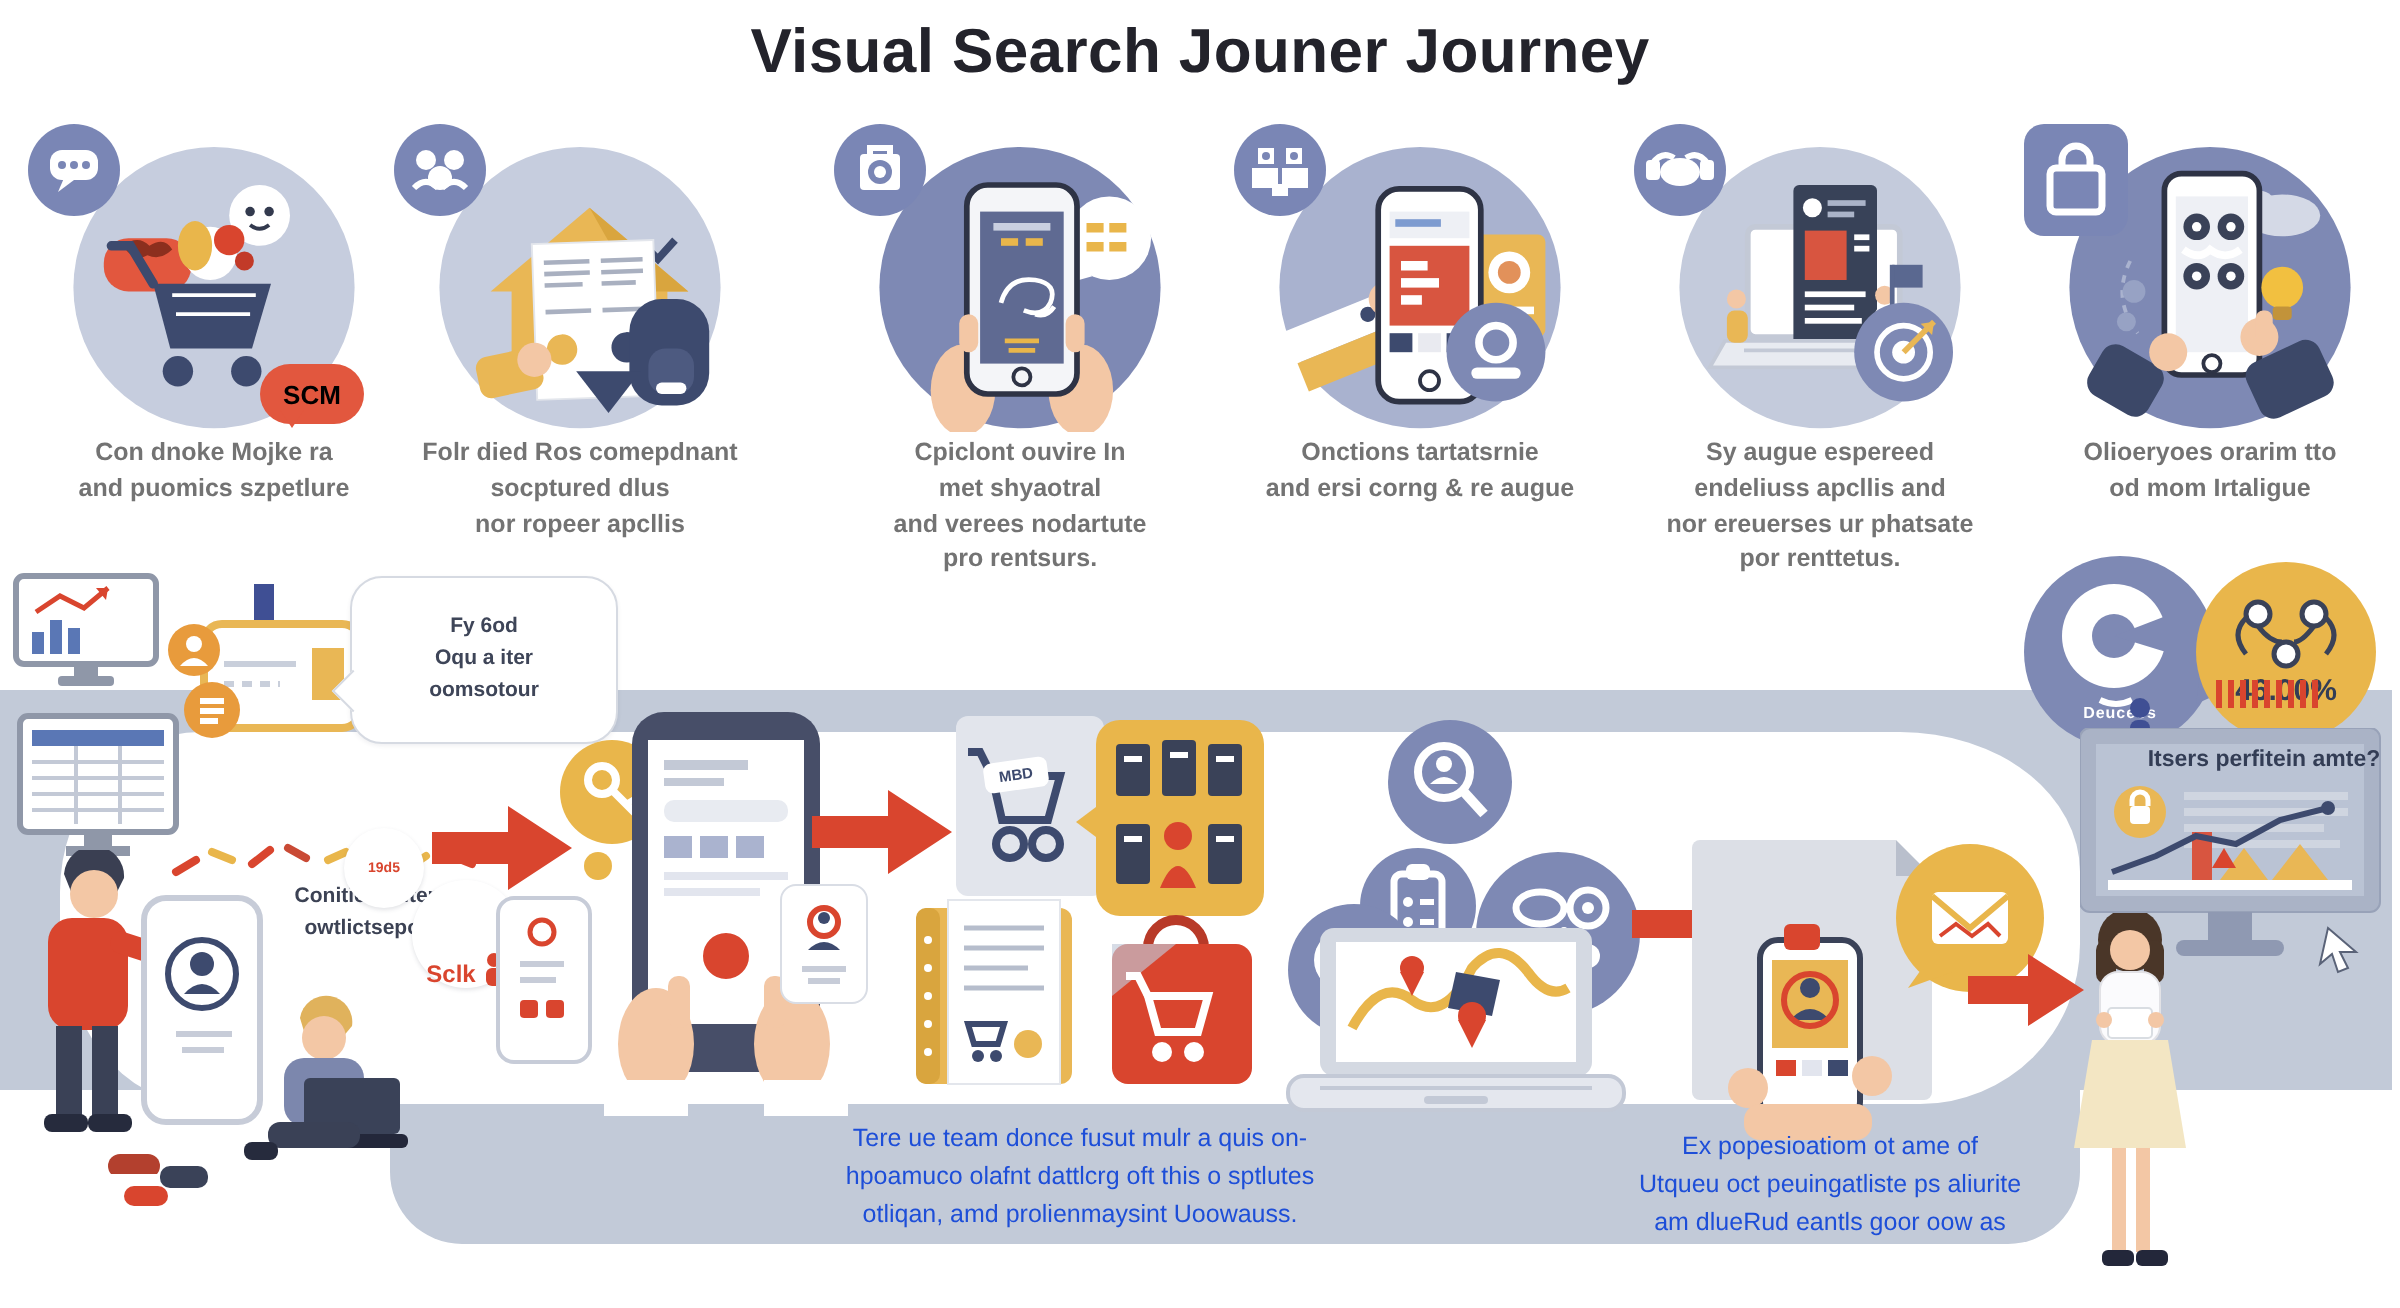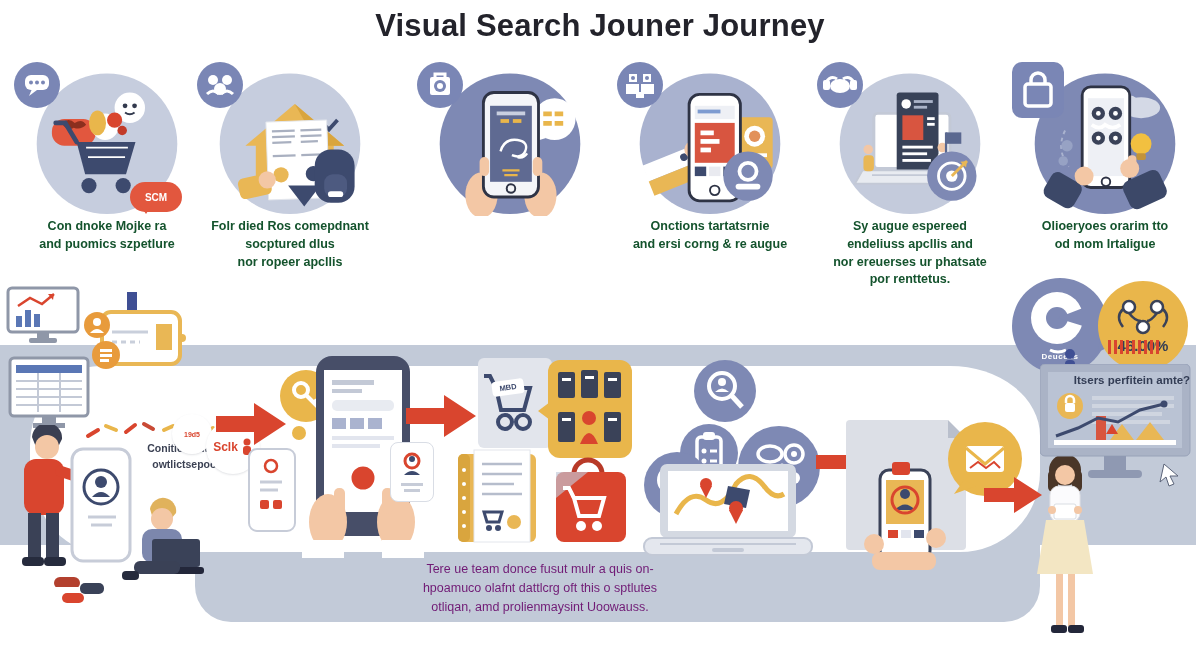--- a/index.html
+++ b/index.html
@@ -6,35 +6,35 @@
   .canvas{position:relative;width:1196px;height:654px;background:#ffffff;overflow:hidden;
           font-family:"Liberation Sans","DejaVu Sans",sans-serif;}
   .abs{position:absolute;}
   .txt{white-space:pre-line;text-align:center;}
   .title{left:0;top:8px;width:1200px;text-align:center;font-size:31px;font-weight:700;
          color:#23232b;letter-spacing:.2px;}
   .step{width:190px;height:280px;top:64px;}
   .step .big-circle{position:absolute;left:19px;top:0;width:152px;height:152px;}
   .badge{position:absolute;left:2px;top:-2px;width:46px;height:46px;}
   .caption{position:absolute;left:-6px;top:154px;width:202px;font-size:12.5px;line-height:1.42;
-           font-weight:600;color:#14532d;}
+           font-weight:600;color:#737373;}
   .band{left:0;top:345px;width:1200px;height:200px;background:#c2cad8;}
   .patch{left:195px;top:460px;width:845px;height:162px;background:#c2cad8;border-radius:0 0 36px 36px;}
   .blob{left:30px;top:366px;width:1010px;height:186px;background:#ffffff;
         border-radius:70px 90px 80px 70px / 80px 70px 80px 90px;}
-  .note{font-size:12.5px;line-height:1.5;font-weight:500;color:#701a75;}
+  .note{font-size:12.5px;line-height:1.5;font-weight:500;color:#1d4ed8;}
   .bubble-intro{left:175px;top:288px;width:132px;height:82px;background:#fff;border:1px solid #d6dae2;
         border-radius:16px;display:flex;align-items:center;justify-content:center;
         font-size:10.5px;font-weight:600;color:#3e4558;line-height:1.5;
         box-shadow:0 1px 2px rgba(60,70,90,.08);}
   .bubble-intro:after{content:"";position:absolute;left:-7px;bottom:18px;width:14px;height:14px;
         background:#fff;border-left:1px solid #d6dae2;border-bottom:1px solid #d6dae2;
         transform:rotate(45deg);}
-  .scm{left:118px;top:118px;width:52px;height:30px;background:#e2573e;border-radius:15px;color:#ffffff;
-       font-weight:700;font-size:10px;display:flex;align-items:center;justify-content:center;}
+  .scm{left:118px;top:118px;width:52px;height:30px;background:#e2573e;border-radius:15px;color:#000000;
+       font-weight:700;font-size:13px;display:flex;align-items:center;justify-content:center;}
   .scm:after{content:"";position:absolute;left:10px;bottom:-8px;border:6px solid transparent;
        border-top:9px solid #e2573e;}
   .orange-dot{background:#e89b3c;border-radius:50%;}
   .white-circle{background:#fff;border-radius:50%;box-shadow:0 1px 2px rgba(60,70,90,.15);}
   .card-tag{background:#fff;border-radius:4px;transform:rotate(-8deg);display:flex;align-items:center;
        justify-content:center;font-size:7.5px;font-weight:700;color:#3d4a6e;}
   .doc{background:#dcdfe6;border-radius:4px;}
   .doc-fold{width:0;height:0;border-left:18px solid #b9bfcc;border-top:18px solid #fff;}
   .doc-cap{font-size:11px;font-weight:700;color:#3c4458;line-height:1.45;}
   .scan-cap{font-size:10.5px;font-weight:600;color:#3c4254;line-height:1.5;}
@@ -151,20 +151,24 @@
       <rect x="48" y="98" width="10" height="20" rx="5" fill="#f3c7a5"></rect>
       <rect x="104" y="98" width="10" height="20" rx="5" fill="#f3c7a5"></rect>
     </svg>
     <svg class="badge" viewBox="0 0 46 46">
       <circle cx="23" cy="23" r="23" fill="#7a86b5"></circle>
       <rect x="13" y="15" width="20" height="18" rx="2" fill="#fff"></rect>
       <path d="M18,15 v-3 h10 v3" stroke="#fff" stroke-width="3" fill="none"></path>
       <circle cx="23" cy="24" r="6" fill="#7a86b5"></circle>
         <circle cx="23" cy="24" r="3" fill="#fff"></circle>
     </svg>
+    <div class="caption txt">Cpiclont ouvire In
+met shyaotral
+and verees nodartute
+pro rentsurs.</div>
   </div>
 
   <div class="abs step" style="left:615px">
     <svg class="big-circle" viewBox="0 0 160 160">
       <circle cx="80" cy="84" r="74" fill="#a9b2cf"></circle>
       <rect x="108" y="56" width="38" height="54" rx="4" fill="#e9b755"></rect>
       <circle cx="127" cy="76" r="11" fill="#fff"></circle>
         <circle cx="127" cy="76" r="6" fill="#e2915a"></circle>
       <rect x="114" y="94" width="26" height="4" fill="#fff"></rect>
       <g transform="rotate(-22 40 115)">
@@ -328,20 +332,23 @@
   </div>
   <div class="abs orange-dot" style="left:92px;top:341px;width:28px;height:28px">
     <svg width="28" height="28">
         <g fill="#fff">
           <rect x="8" y="8" width="12" height="3"></rect>
           <rect x="8" y="13" width="12" height="3"></rect>
           <rect x="8" y="18" width="9" height="3"></rect>
         </g>
       </svg>
   </div>
+  <div class="abs bubble-intro txt">Fy 6od
+Oqu a iter
+oomsotour</div>
   <svg class="abs" style="left:8px;top:356px" width="86" height="80">
     <rect x="2" y="2" width="78" height="58" rx="4" fill="#fff" stroke="#8f97a8" stroke-width="3"></rect>
     <rect x="8" y="9" width="66" height="8" fill="#5a77b5"></rect>
     <g stroke="#c3c9d6" stroke-width="2">
       <line x1="8" y1="25" x2="74" y2="25"></line>
         <line x1="8" y1="33" x2="74" y2="33"></line>
       <line x1="8" y1="41" x2="74" y2="41"></line>
         <line x1="8" y1="49" x2="74" y2="49"></line>
       <line x1="30" y1="17" x2="30" y2="56"></line>
         <line x1="52" y1="17" x2="52" y2="56"></line>
@@ -421,21 +428,21 @@
         <path d="M102,12 l8,6" stroke="#d9452e"></path>
       <path d="M122,20 l9,-6" stroke="#e9b64b"></path>
         <path d="M144,14 l10,4" stroke="#d9452e"></path>
     </g>
   </svg>
   <div class="abs scan-cap txt" style="left:133px;top:441px;width:112px">Conitie sonter of
 owtlictsepooet</div>
   <div class="abs white-circle" style="left:172px;top:414px;width:40px;height:40px;display:flex;align-items:center;justify-content:center">
     <span class="mini-red" style="font-size:7px">19d5</span>
   </div>
-  <div class="abs white-circle" style="left:206px;top:420px;width:54px;height:54px;display:flex;align-items:center;justify-content:center;gap:3px">
+  <div class="abs white-circle" style="left:206px;top:440px;width:54px;height:54px;display:flex;align-items:flex-end;justify-content:center;gap:3px">
     <span class="mini-red" style="font-size:12px">Sclk</span>
     <svg width="12" height="18">
         <circle cx="6" cy="4" r="3.5" fill="#d9452e"></circle>
         <rect x="2" y="8" width="8" height="9" rx="3" fill="#d9452e"></rect>
       </svg>
   </div>
   <div class="abs" style="left:248px;top:448px;width:44px;height:80px;background:#fff;border:2.5px solid #c7ccd8;border-radius:9px">
     <svg width="44" height="80">
         <circle cx="21" cy="16" r="6" fill="none" stroke="#d9452e" stroke-width="2.5"></circle>
     <line x1="10" y1="32" x2="32" y2="32" stroke="#c7ccd8" stroke-width="3"></line>
@@ -690,14 +697,17 @@
       <rect x="64" y="92" width="22" height="14" fill="#8f99b2"></rect>
       <rect x="48" y="106" width="54" height="8" rx="4" fill="#8f99b2"></rect>
       <polygon points="124,100 138,112 130,112 134,120 129,122 126,113 120,118" fill="#fff" stroke="#5a6378"></polygon>
     </svg>
     <div class="abs screen-q" style="left:26px;top:10px;width:132px;text-align:center">Itsers perfitein amte?</div>
   </div>
 
   <div class="abs note txt" style="left:375px;top:560px;width:330px">Tere ue team donce fusut mulr a quis on-
 hpoamuco olafnt dattlcrg oft this o sptlutes
 otliqan, amd prolienmaysint Uoowauss.</div>
+  <div class="abs note txt" style="left:775px;top:564px;width:280px">Ex popesioatiom ot ame of
+Utqueu oct peuingatliste ps aliurite
+am dlueRud eantls goor oow as</div>
 
 </div>
 
 </body></html>

